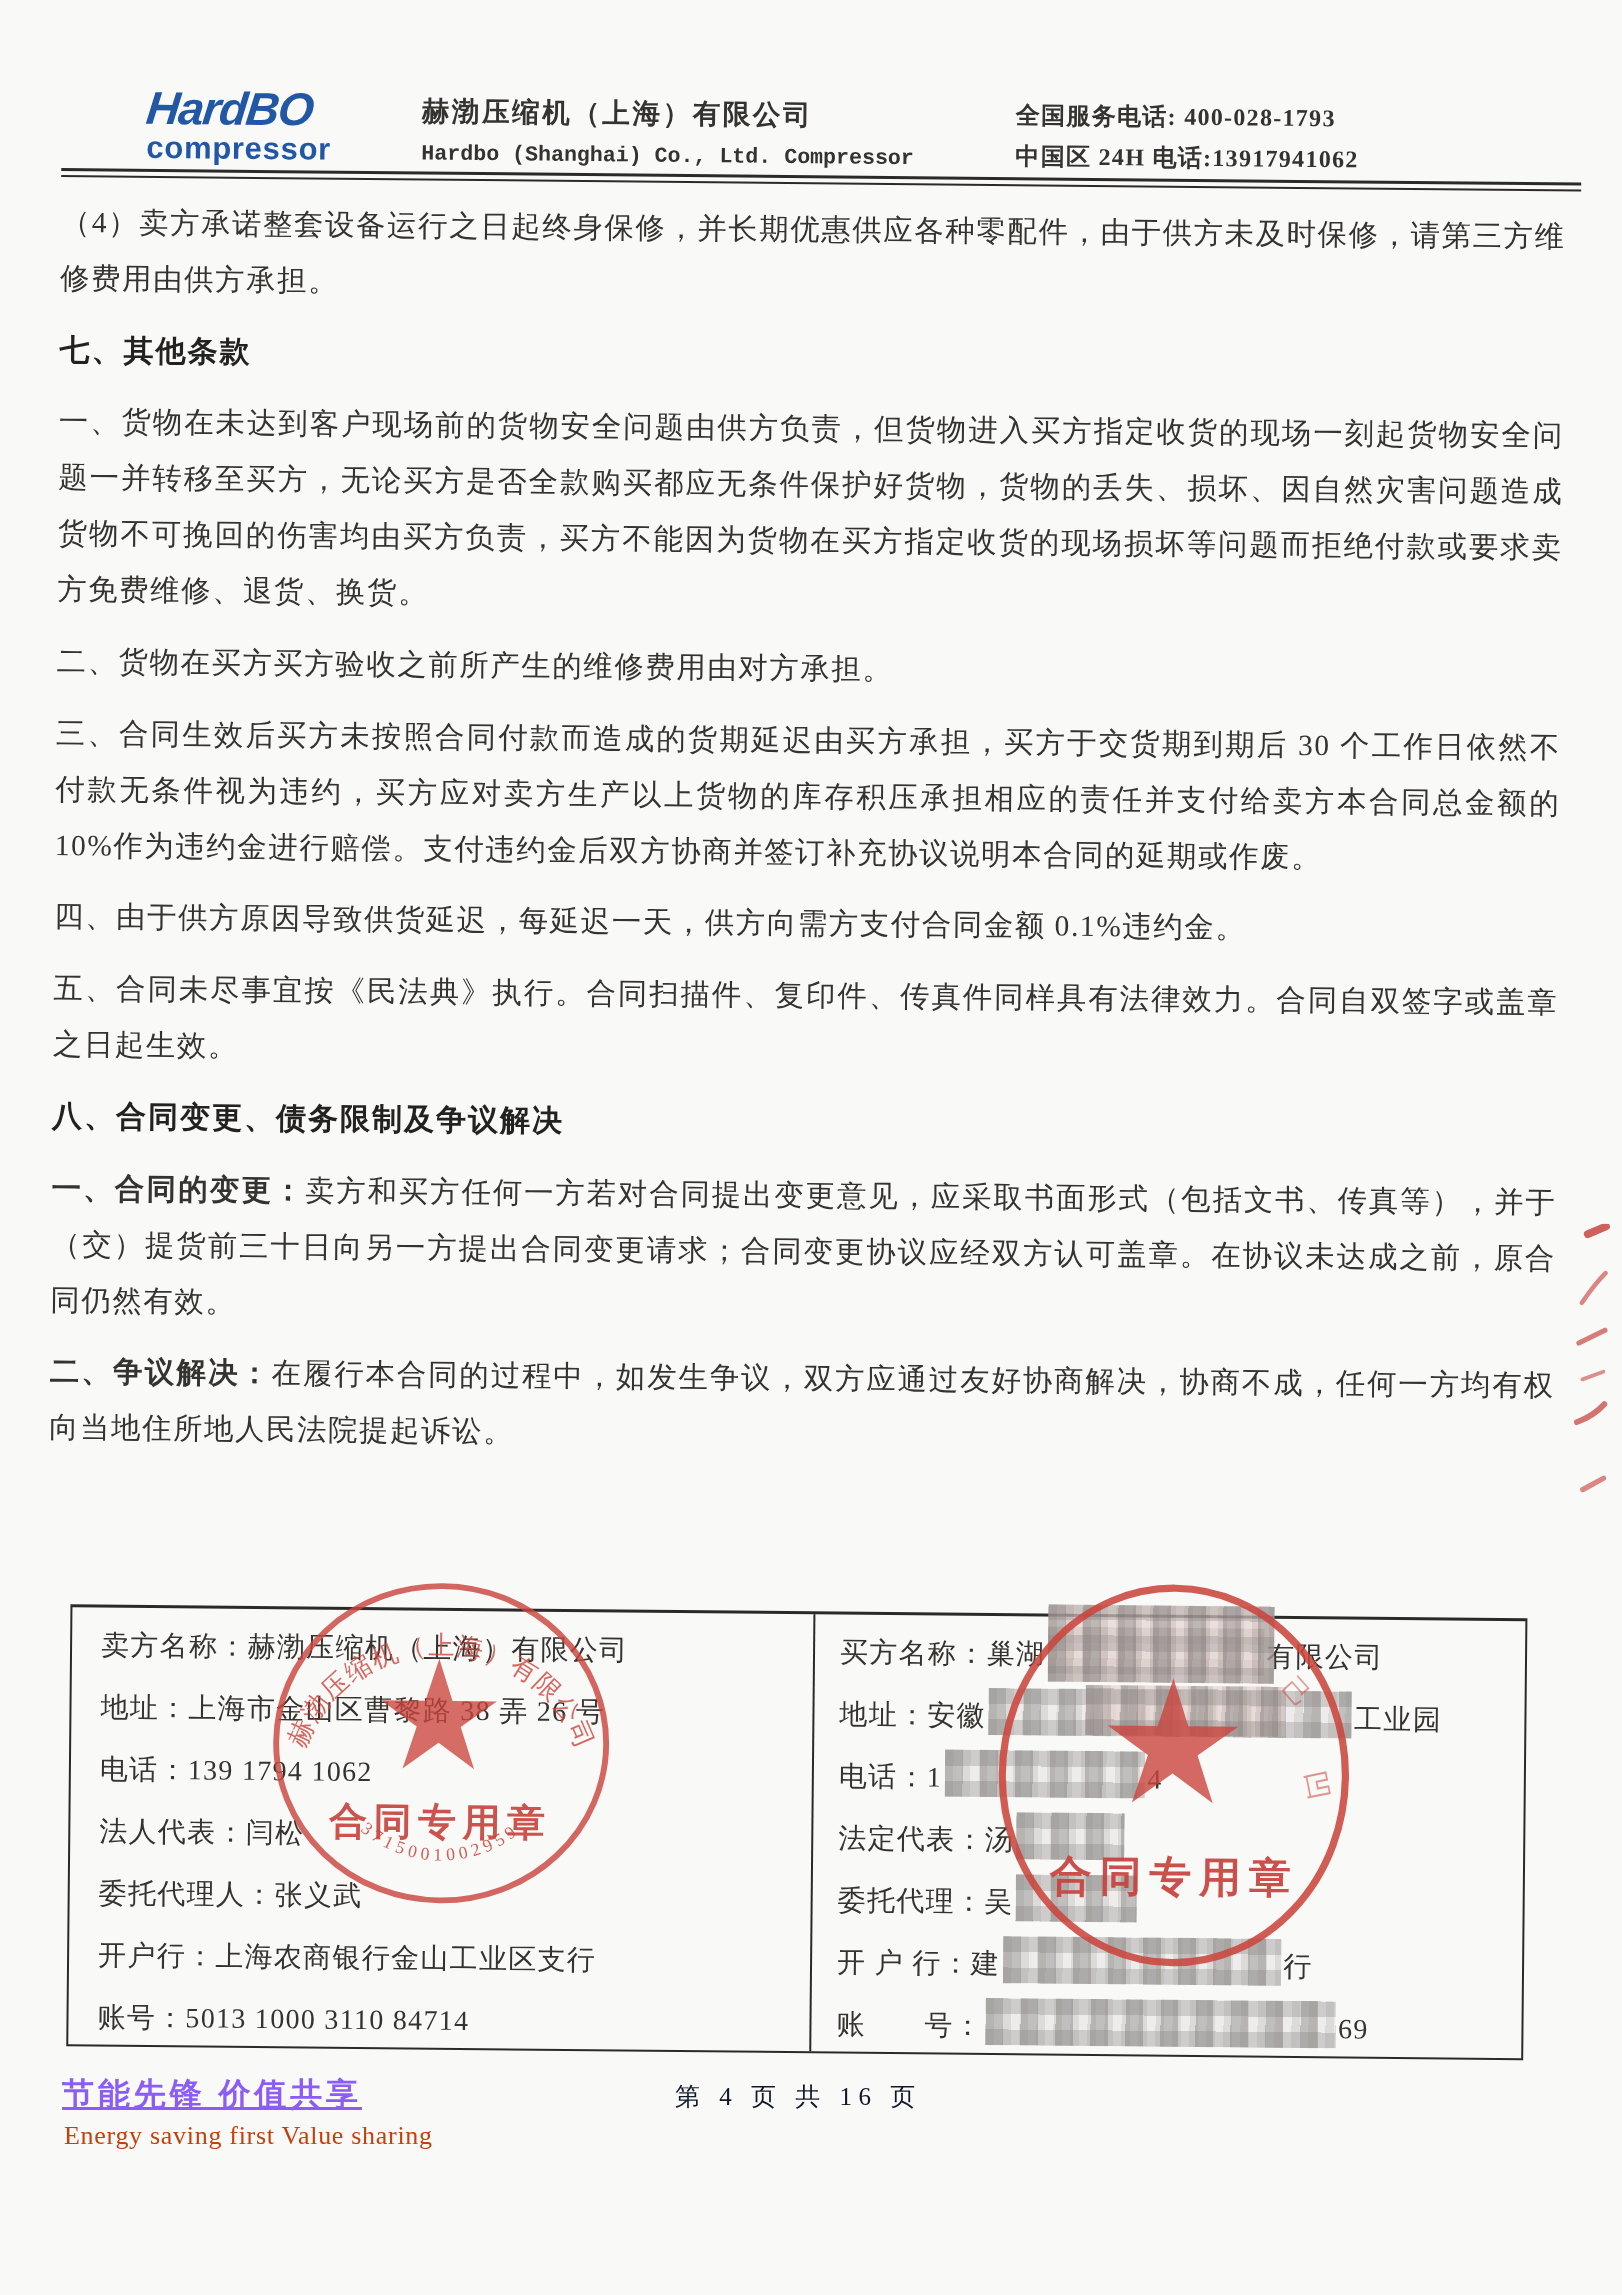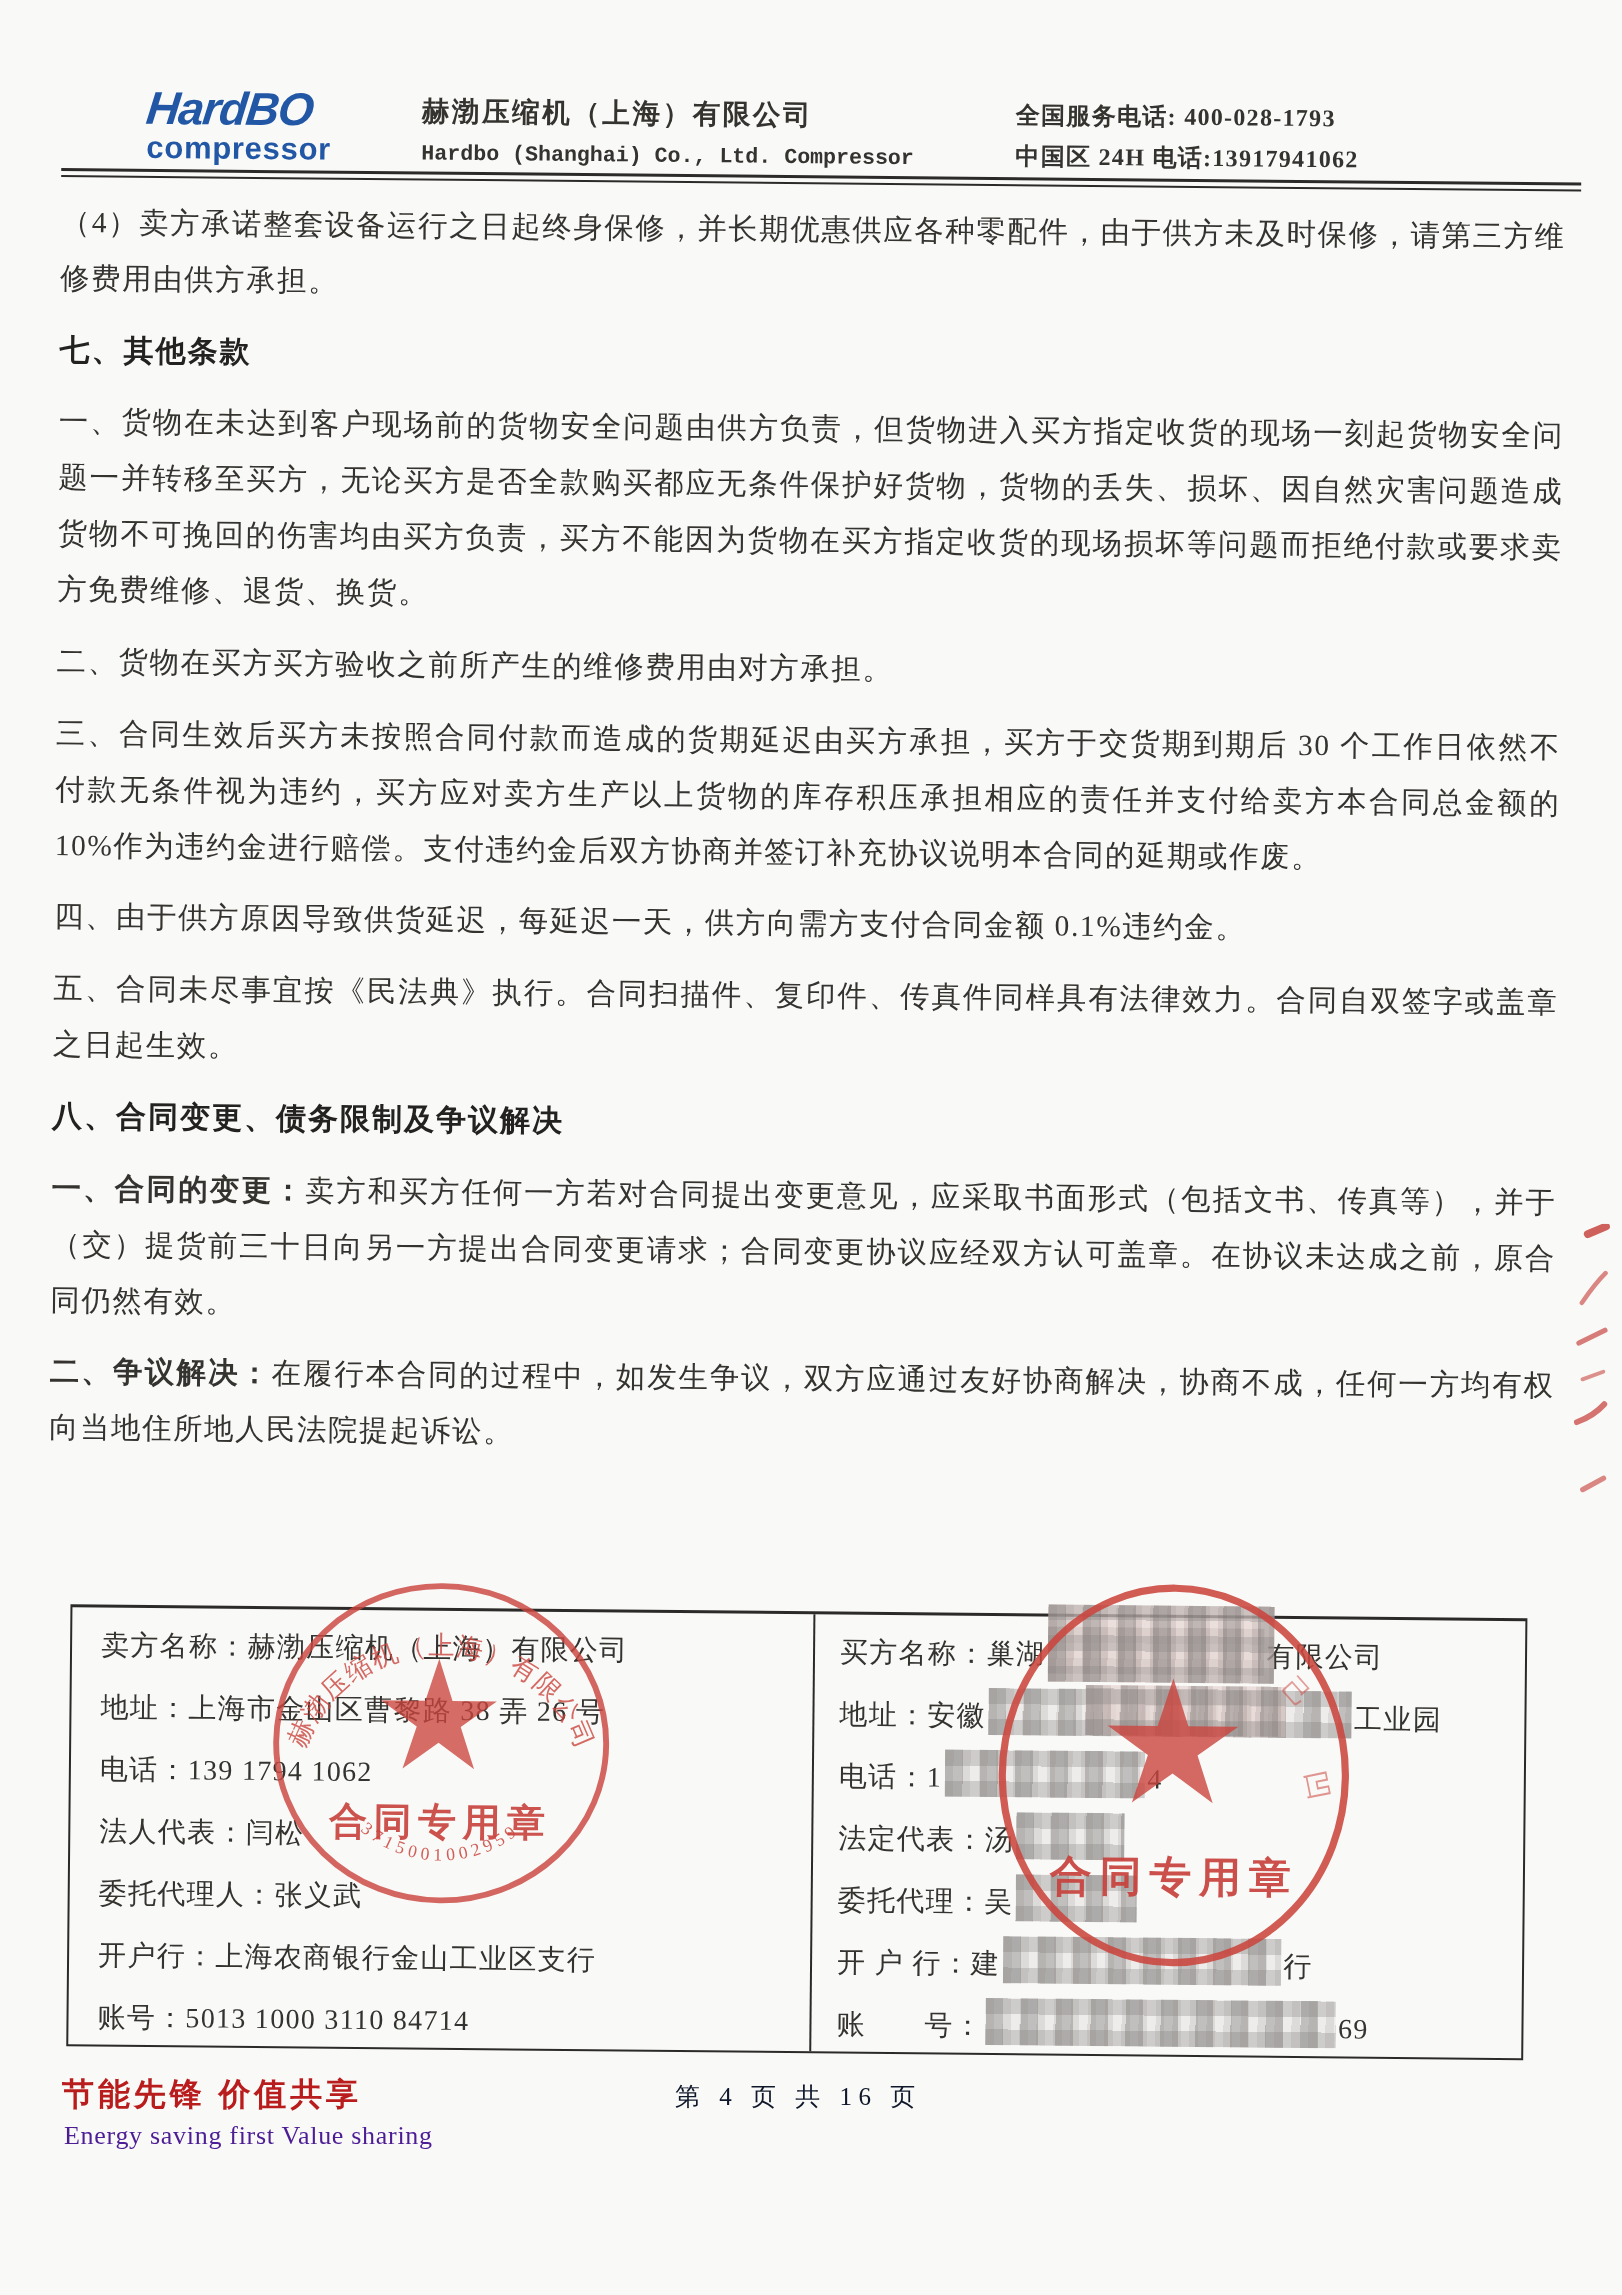--- a/index.html
+++ b/index.html
@@ -49,22 +49,22 @@
 
   
   .stamp{position:absolute; pointer-events:none;}
   .stamp text{font-family:"Liberation Serif",serif;}
 
   
   .edge-marks{position:absolute; left:1574px; top:1209px;}
 
   
   .footer-slogan{position:absolute; left:62px; top:2073px; font-size:32px; font-weight:700;
-    font-family:"Liberation Sans",sans-serif; letter-spacing:3.9px; color:#b91c1c;}
-  .footer-en{position:absolute; left:64px; top:2121px; font-size:26px; letter-spacing:0.7px; color:#4c1d95;}
+    font-family:"Liberation Sans",sans-serif; letter-spacing:3.9px; color:#8b5cf6;text-decoration:underline;}
+  .footer-en{position:absolute; left:64px; top:2121px; font-size:26px; letter-spacing:0.7px; color:#c2410c;}
   .footer-page{position:absolute; left:675px; top:2080px; font-size:25px; letter-spacing:6.5px; color:#0f172a;}
 </style>
 </head>
 <body>
 
 <div class="page">
   <div class="skew">
 
     <div class="brand">
       <span class="l1">HardBO</span>

